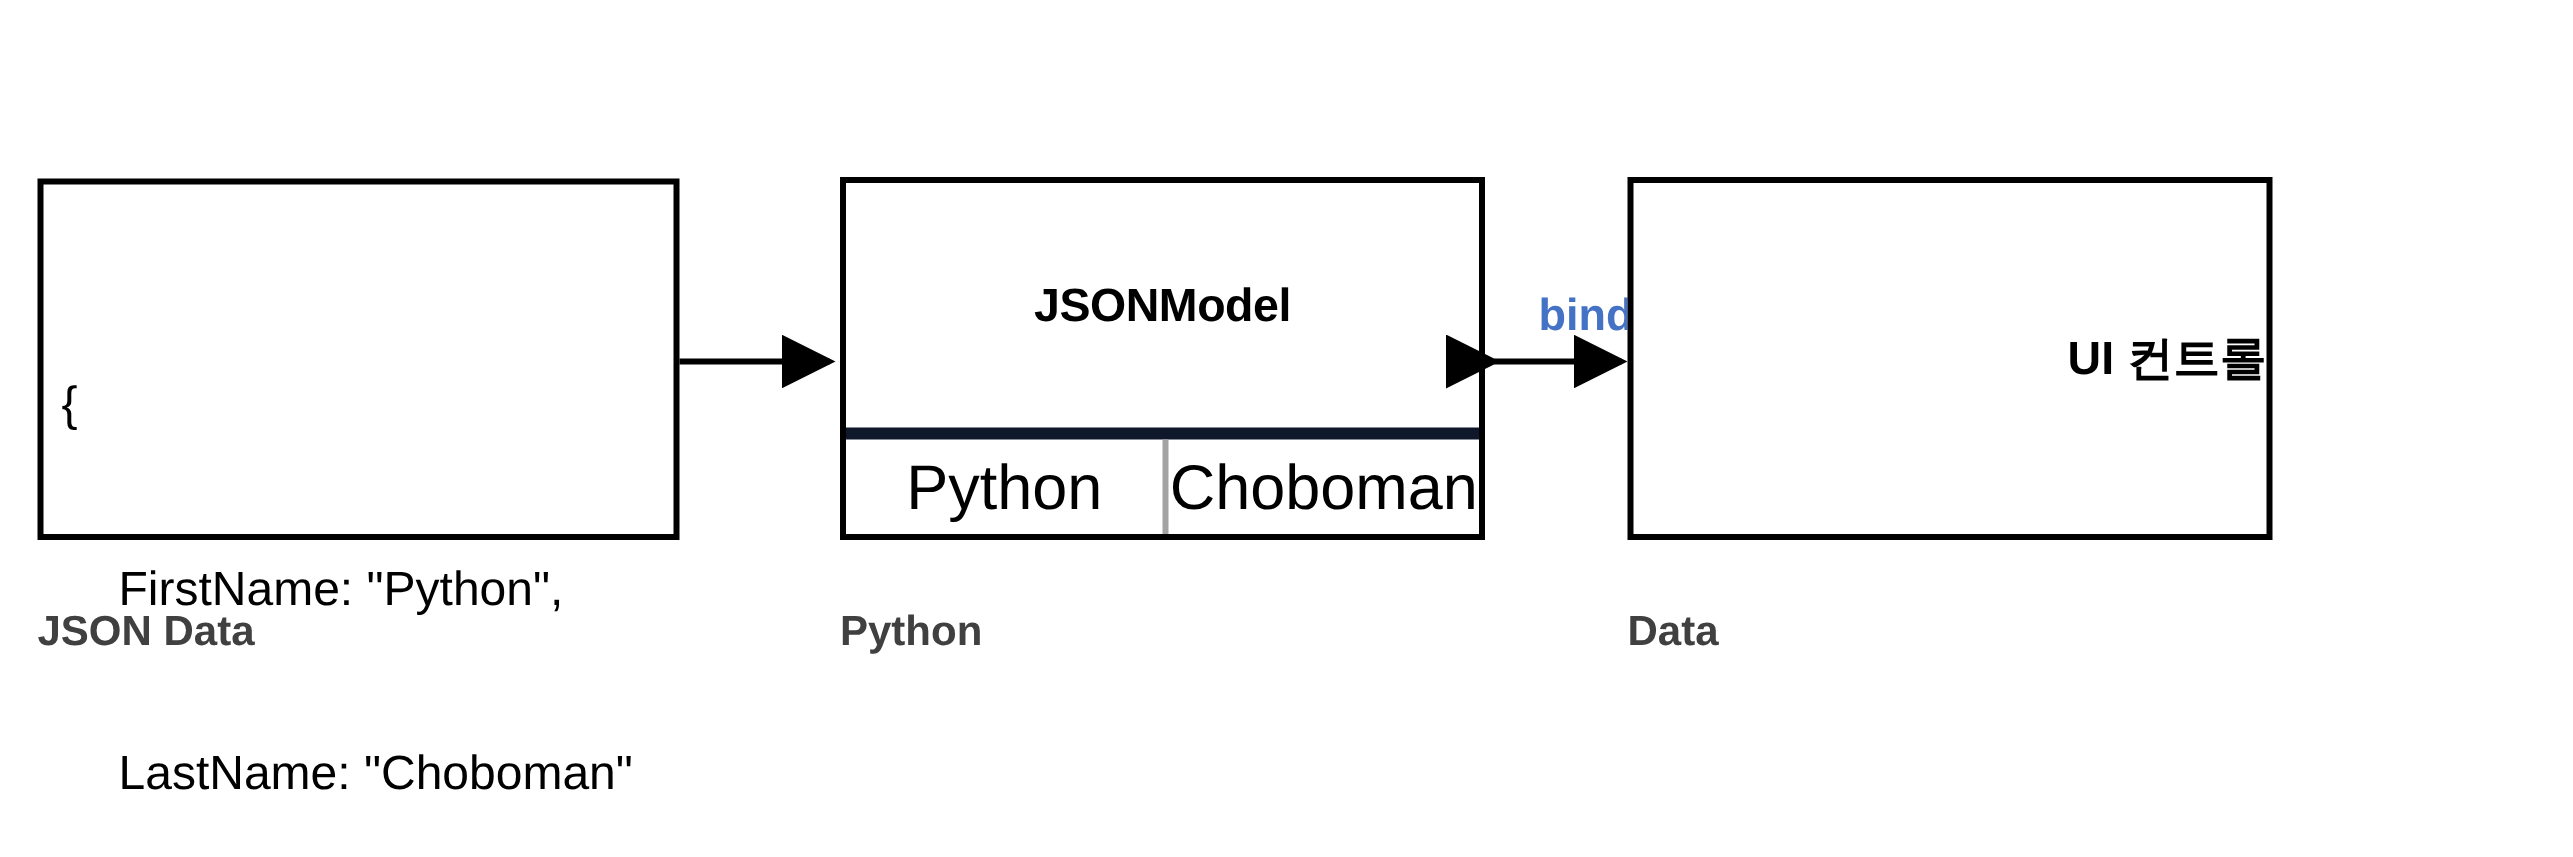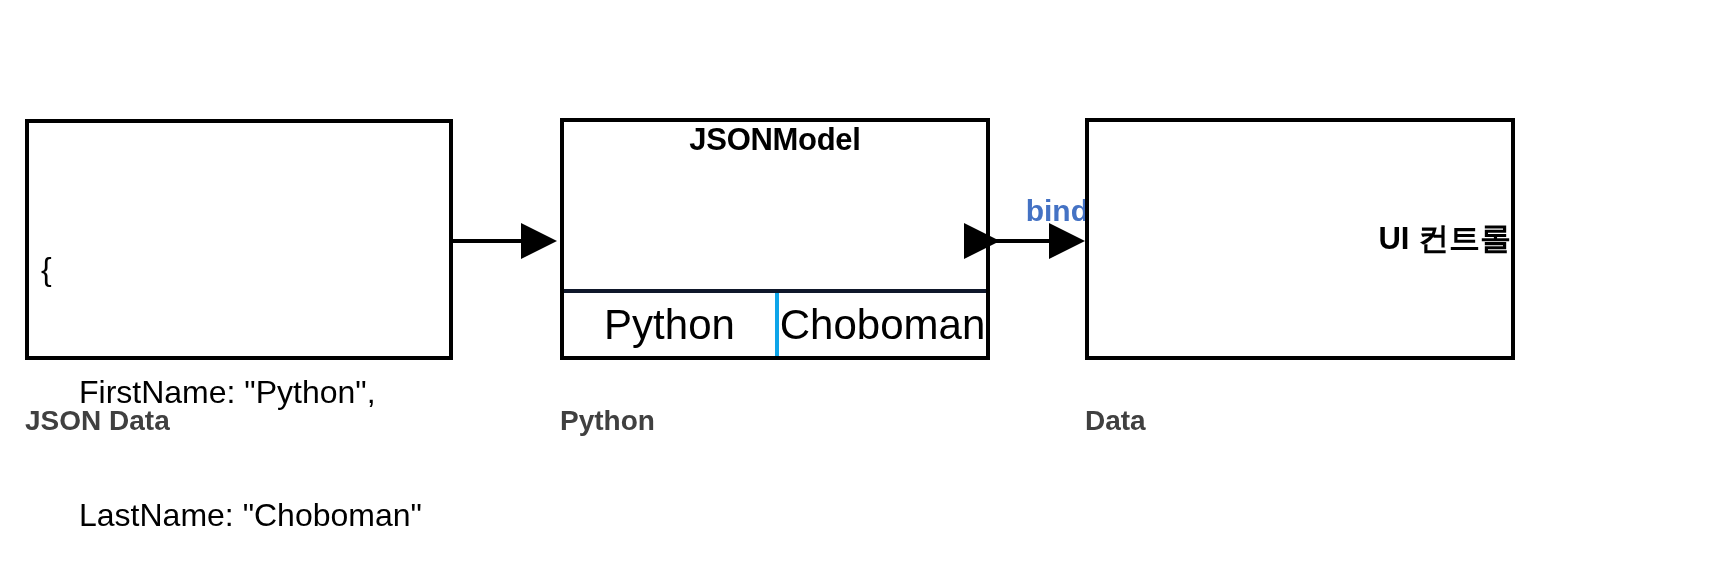--- a/index.html
+++ b/index.html
@@ -53,43 +53,44 @@
     left: 560px;
     top: 118px;
     width: 430px;
     height: 242px;
     display: flex;
     flex-direction: column;
   }
   #model-title-area {
     flex: 0 0 171px;
     display: flex;
+    align-items: center;
     justify-content: center;
-    border-bottom: 4px solid #0f172a;
+    border-bottom: 8px solid #0f172a;
     box-sizing: border-box;
   }
   #model-title {
     font-size: 31px;
     font-weight: bold;
     letter-spacing: -0.3px;
   }
   #model-row {
     flex: 1 1 auto;
     display: flex;
   }
   .model-cell {
     flex: 1 1 50%;
     display: flex;
     align-items: center;
     justify-content: center;
     font-size: 42px;
     box-sizing: border-box;
   }
   #model-cell-last {
-    border-left: 4px solid #0ea5e9;
+    border-left: 4px solid #a3a3a3;
   }
 
   
   #view-box {
     left: 1085px;
     top: 118px;
     width: 430px;
     height: 242px;
     display: flex;
     align-items: center;

